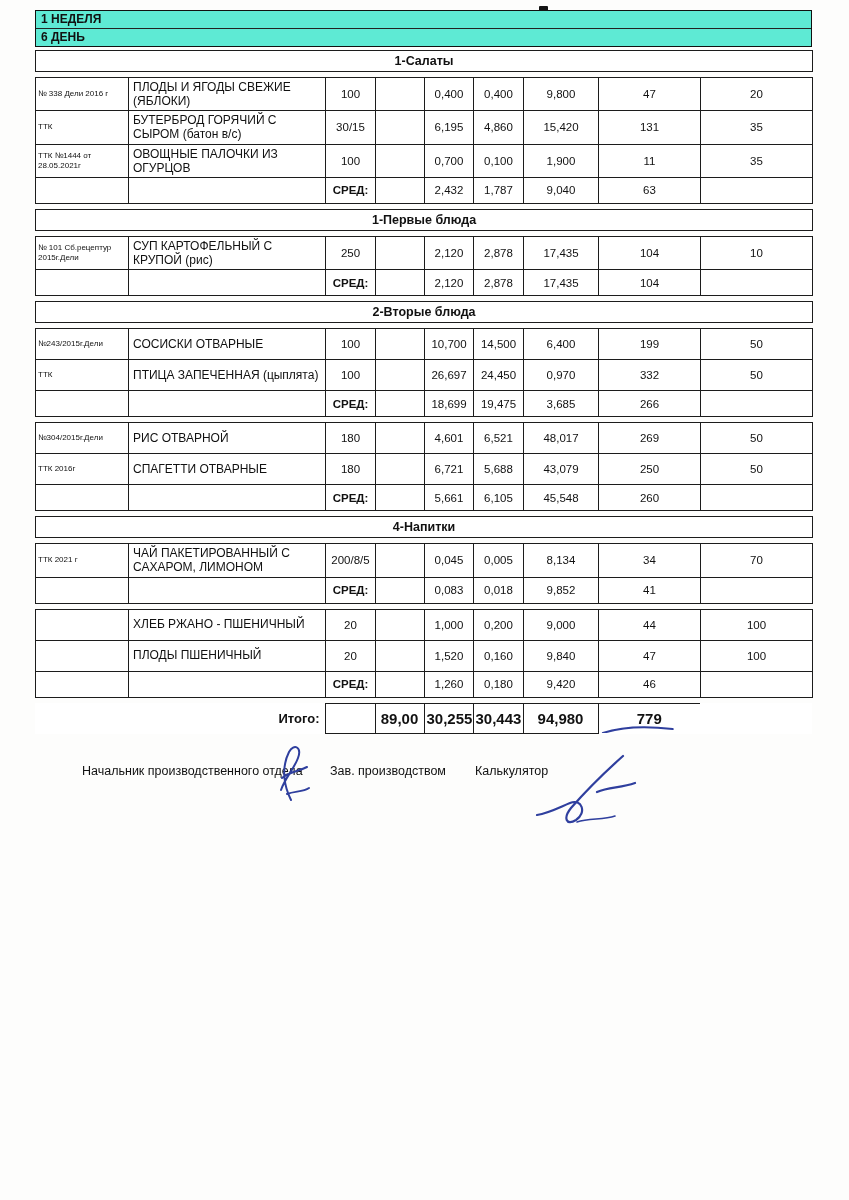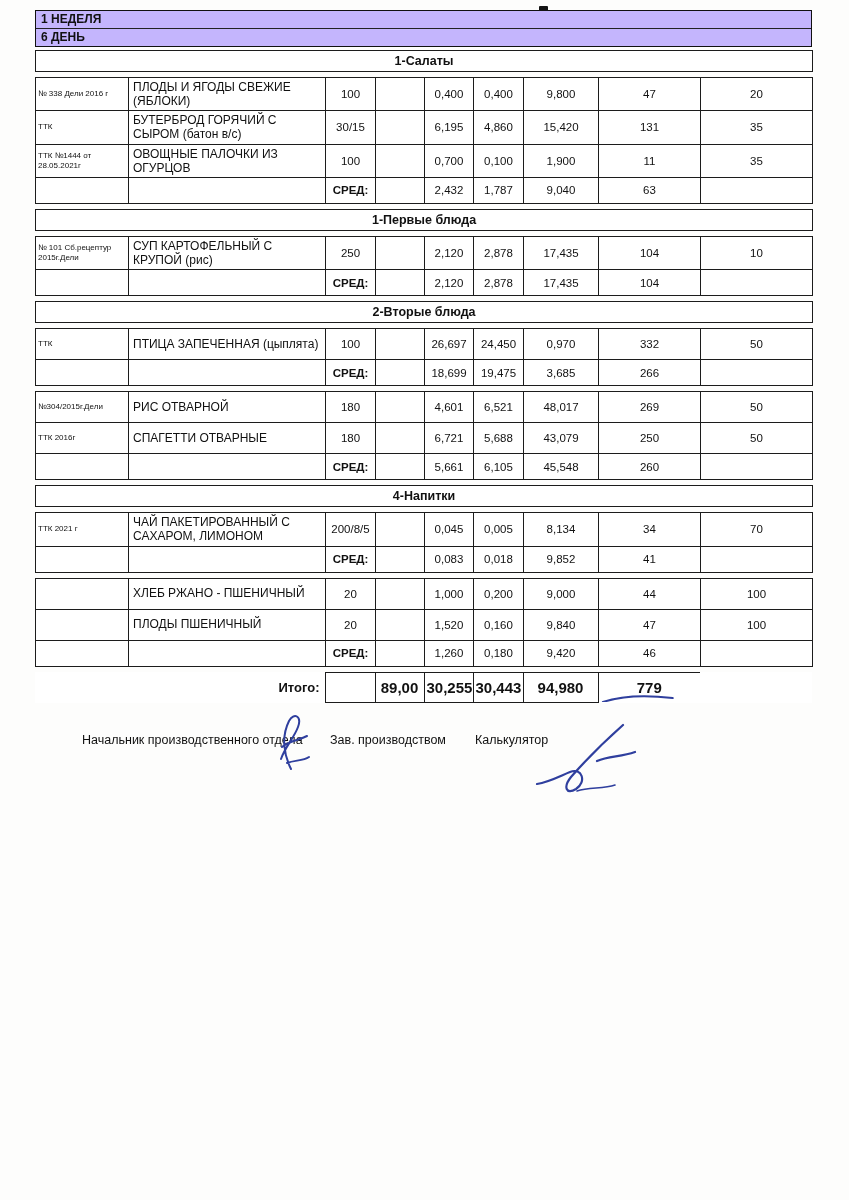--- a/index.html
+++ b/index.html
@@ -6,21 +6,21 @@
   html,body { margin:0; padding:0; }
   body {
     width: 849px; height: 1200px;
     background: #fdfdfc;
     font-family: "Liberation Sans", sans-serif;
     color: #111;
     overflow: hidden;
   }
   .doc { position: relative; width: 777px; margin: 10px 0 0 35px; }
 
-  .weekbox { border: 1.4px solid #111; margin-bottom: 3px; background:#c4b5fd; }
+  .weekbox { border: 1.4px solid #111; margin-bottom: 3px; background:#5eead4; }
   .weekbox .wline { font-weight: bold; font-size: 12px; line-height: 15px; padding: 1px 5px; }
   .weekbox .wk { border-bottom: 1px solid #222; }
 
   table { border-collapse: collapse; table-layout: fixed; width: 777px; background:#fff; }
   .blk { margin-bottom: 5px; }
   td { border: 1px solid #1c1c1c; font-size: 11.5px; padding: 1px 2px; vertical-align: middle; overflow: hidden; }
   .sechdr td { font-weight: bold; text-align: center; font-size: 12.5px; height: 21px; padding: 2px; }
   .ref { font-size: 8px; line-height: 1.25; padding: 2px 2px; }
   .nm  { font-size: 12px; line-height: 1.18; padding: 2px 4px; }
   .num { text-align: center; }
@@ -213,20 +213,31 @@
           <col style="width:197px">
           <col style="width:50px">
           <col style="width:49px">
           <col style="width:49px">
           <col style="width:50px">
           <col style="width:75px">
           <col style="width:102px">
           <col style="width:112px">
         </colgroup>
         <tbody>
+          <tr class="datarow">
+            <td class="ref">№243/2015г.Дели</td>
+            <td class="nm">СОСИСКИ ОТВАРНЫЕ</td>
+            <td class="num">100</td>
+            <td class="num"></td>
+            <td class="num">10,700</td>
+            <td class="num">14,500</td>
+            <td class="num">6,400</td>
+            <td class="num">199</td>
+            <td class="num">50</td>
+          </tr>
           <tr class="datarow">
             <td class="ref">ТТК</td>
             <td class="nm">ПТИЦА ЗАПЕЧЕННАЯ (цыплята)</td>
             <td class="num">100</td>
             <td class="num"></td>
             <td class="num">26,697</td>
             <td class="num">24,450</td>
             <td class="num">0,970</td>
             <td class="num">332</td>
             <td class="num">50</td>

